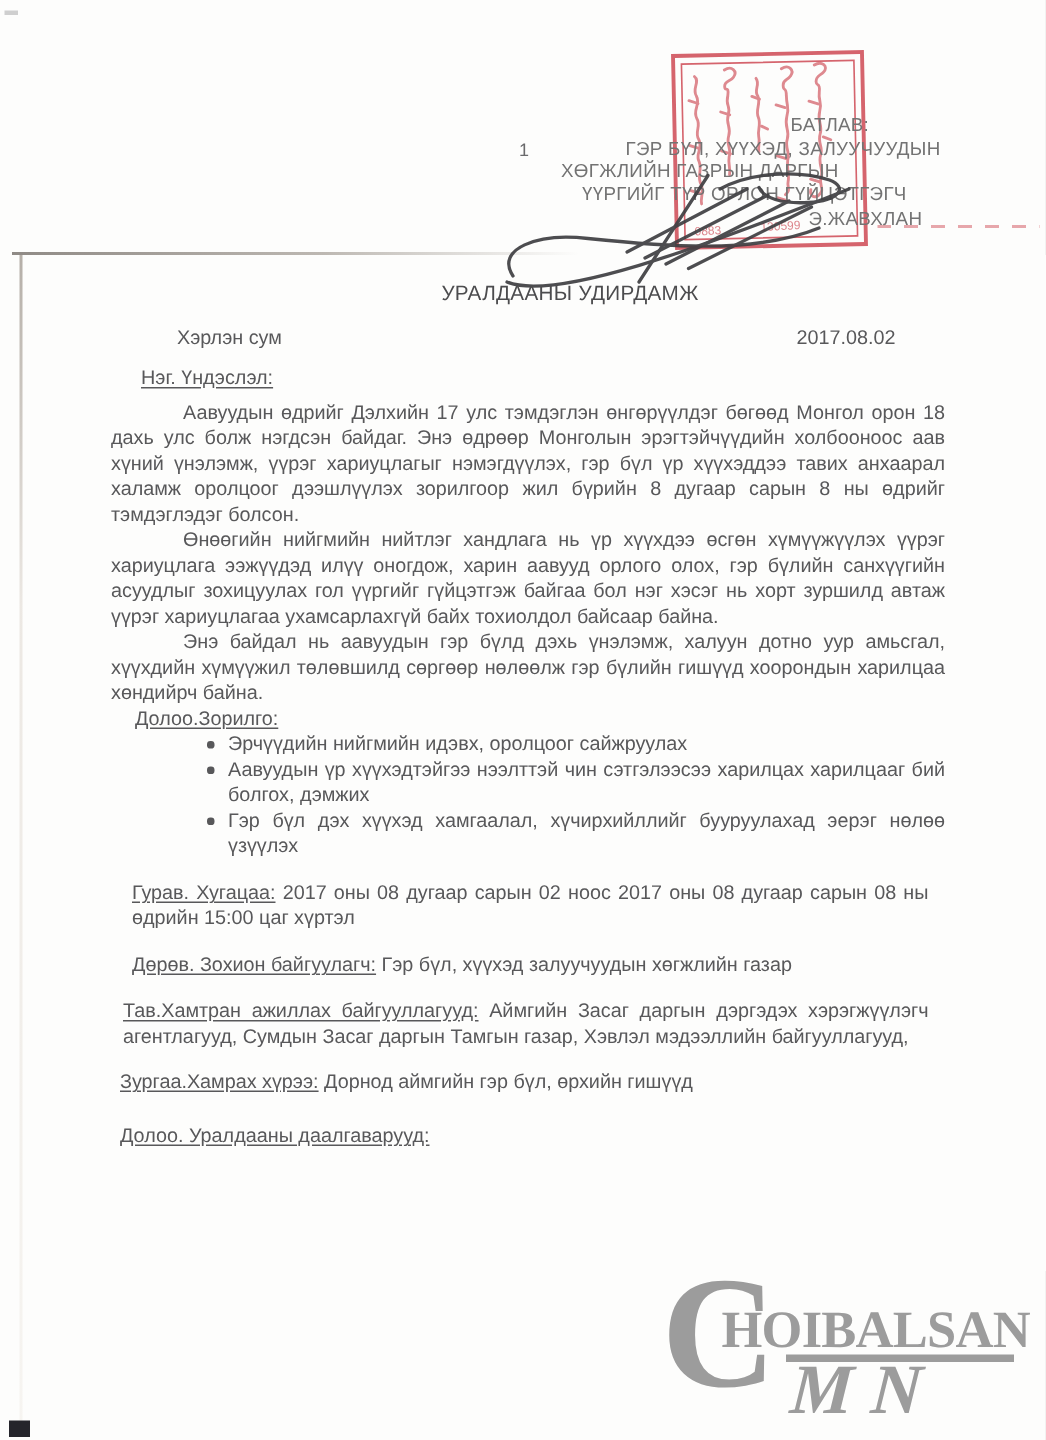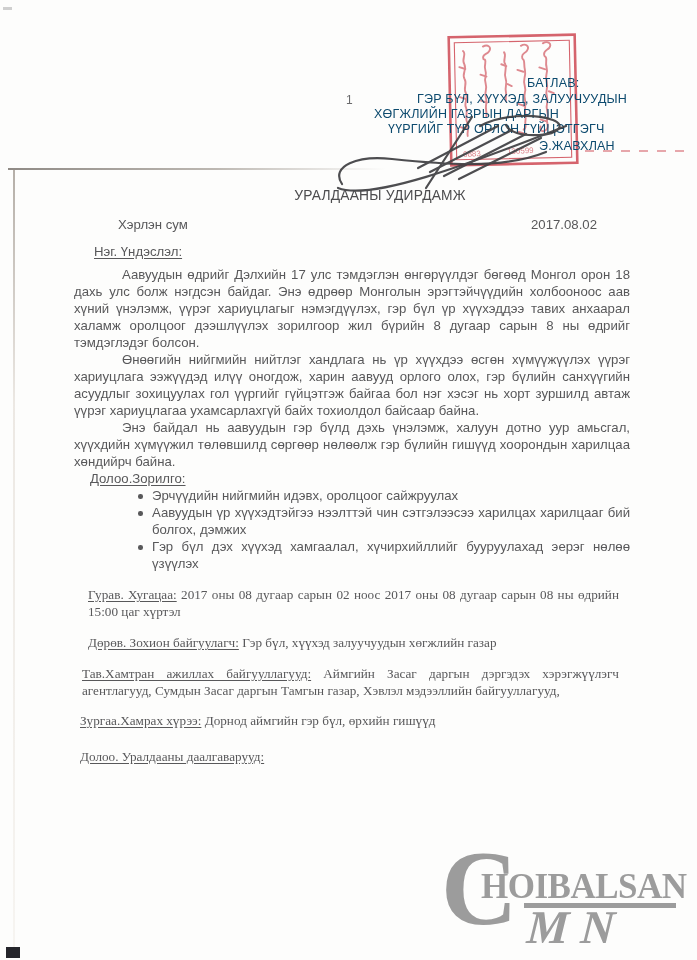--- a/index.html
+++ b/index.html
@@ -14,21 +14,21 @@
     background:linear-gradient(180deg,#b5afa8,rgba(232,227,221,.8) 30%,rgba(240,236,230,.5));}
   .corner-mark{position:absolute;left:6px;top:947px;width:14px;height:11px;background:#25252b;}
   .topleft-mark{position:absolute;left:3px;top:7px;width:9px;height:3px;background:#cfcfcf;}
   .edge-digit{position:absolute;left:346px;top:93px;font-size:12px;color:#6a6a6c;}
   
   .stamp{position:absolute;left:448px;top:34px;transform:rotate(-1.2deg);opacity:.88;}
   .stamp-dashes{position:absolute;left:585px;top:150px;width:108px;height:2px;opacity:.5;
     background:repeating-linear-gradient(90deg,#d0505a 0 9px,transparent 9px 18px);}
   .signature{position:absolute;left:330px;top:108px;}
   
-  .appr{position:absolute;font-size:12.5px;color:#0c4a6e;white-space:nowrap;letter-spacing:.2px;}
+  .appr{position:absolute;font-size:12.5px;color:#737373;white-space:nowrap;letter-spacing:.2px;}
   .appr-label{left:527px;top:76px;}
   .appr-l1{left:417px;top:92px;}
   .appr-l2{left:374px;top:107px;}
   .appr-l3{left:388px;top:122px;}
   .appr-l4{left:539px;top:139px;}
   
   .doc{position:absolute;left:74px;top:186px;width:556px;font-size:13.2px;line-height:17px;}
   .title{ text-align:center;font-size:13.8px;line-height:20px;color:#4c4c4e;
     letter-spacing:.2px;margin-left:56px;}
   .meta{display:flex;justify-content:space-between;margin-top:10px;
@@ -36,21 +36,21 @@
   .h{ text-decoration:underline;text-underline-offset:2px;}
   .sec-head{margin-top:10px;}
   .pad20{padding-left:20px;} .pad16{padding-left:16px;} .pad14{padding-left:14px;}
   .pad8{padding-left:8px;} .pad6{padding-left:6px;}
   .paras{margin-top:6px;}
   .paras p{margin:0;text-align:justify;text-indent:48px;}
   ul.goals{margin:0;padding:0 0 0 78px;list-style:none;}
   ul.goals li{position:relative;text-align:justify;}
   ul.goals li::before{content:"";position:absolute;left:-14px;top:7px;width:4.5px;height:4.5px;
     border-radius:50%;background:#58585a;}
-  .labeled{margin:14px 11px 0 0;text-align:justify;font-family:Liberation Serif, serif;}
+  .labeled{margin:14px 11px 0 0;text-align:justify;}
   .m13{margin-top:13px;} .m19{margin-top:19px;}
   
   .wm{position:absolute;right:8px;bottom:13px;width:252px;height:96px;color:#9c9c9c;
     font-family:"Liberation Serif",serif;font-weight:bold;}
   .wm-c{position:absolute;left:4px;top:-10px;font-size:106px;line-height:96px;}
   .wm-name{position:absolute;left:44px;top:20px;font-size:35px;line-height:31px;letter-spacing:-.5px;}
   .wm-line{position:absolute;left:87px;top:52px;width:152px;height:5px;background:#9c9c9c;}
   .wm-mn{position:absolute;left:90px;top:53px;font-size:47px;line-height:47px;
     font-style:italic;letter-spacing:12px;transform:skewX(-4deg);}
 </style>

